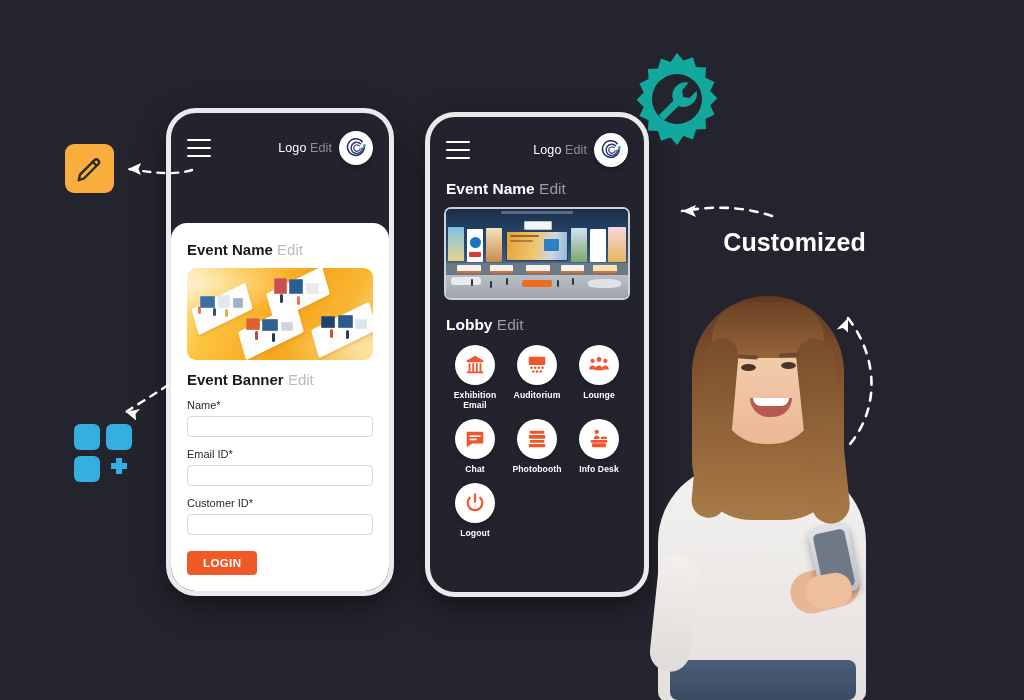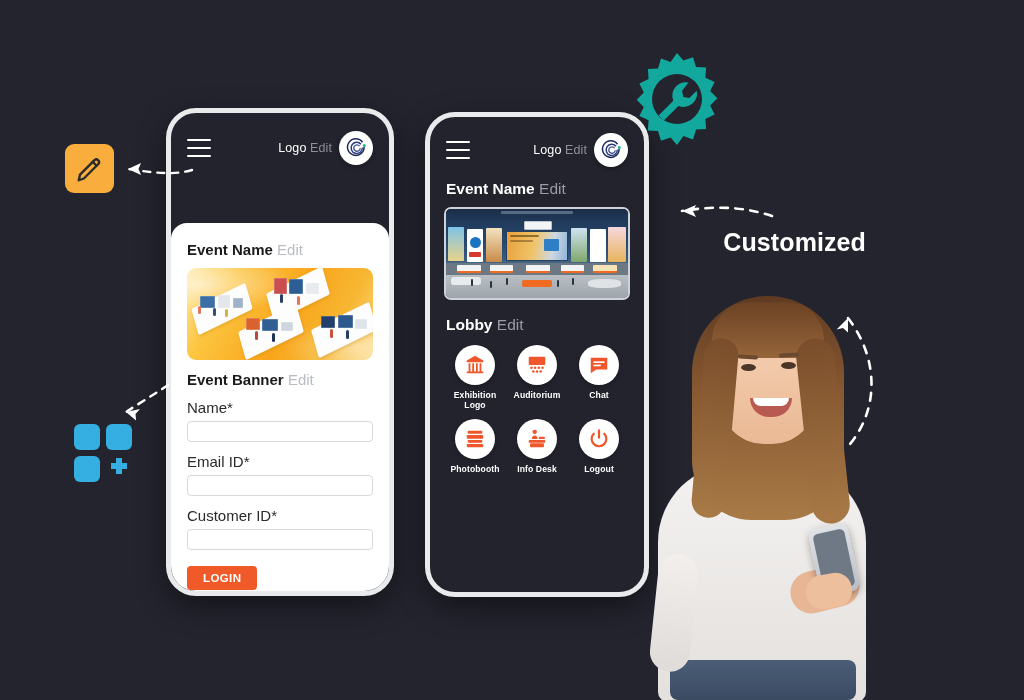--- a/index.html
+++ b/index.html
@@ -83,21 +83,21 @@
     background:#fdfdfd; transform:skewY(-26deg) skewX(14deg);
     border-radius:2px; box-shadow:0 2px 3px rgba(180,120,10,.25);
   }
   .booth .bk {
     position:absolute; background:#2b4a74; border-radius:1px;
     box-shadow:inset 0 0 0 1px rgba(255,255,255,.18);
   }
   .booth .ppl { position:absolute; border-radius:2px; }
 
   
-  .f-label { font-size:15px; color:#2a2a2a; margin:11px 0 5px; font-weight:400; }
+  .f-label { font-size:11px; color:#2a2a2a; margin:11px 0 5px; font-weight:400; }
   .f-input {
     width:100%; height:21px; border:1px solid #d8d9dd; border-radius:4px;
     background:#fff; outline:none; font-size:11px; padding:0 6px;
     font-family:"Liberation Sans", sans-serif; color:#333;
   }
   .login-btn {
     margin-top:16px; background:#ef5a28; color:#fff; border:none;
     font-weight:700; font-size:11.5px; letter-spacing:.4px;
     padding:6px 16px; border-radius:4px; cursor:pointer;
     font-family:"Liberation Sans", sans-serif;
@@ -322,39 +322,50 @@
     </div>
 
     <div class="grid">
 
       <div class="cell">
         <div class="circ">
           <svg width="22" height="22" viewBox="0 0 24 24" fill="#f0562b">
             <path d="M12 2 3 7v2h18V7zM5 10v9H3v2h18v-2h-2v-9h-2v9h-2v-9h-2v9h-2v-9H9v9H7v-9z"></path>
           </svg>
         </div>
-        <span>Exhibition Logo</span>
+        <span>Exhibition Email</span>
       </div>
 
       <div class="cell">
         <div class="circ">
           <svg width="22" height="22" viewBox="0 0 24 24" fill="#f0562b">
             <rect x="3" y="3" width="18" height="9" rx="1"></rect>
             <circle cx="6" cy="15" r="1.4"></circle>
               <circle cx="10" cy="15" r="1.4"></circle>
             <circle cx="14" cy="15" r="1.4"></circle>
               <circle cx="18" cy="15" r="1.4"></circle>
             <circle cx="8" cy="19" r="1.4"></circle>
               <circle cx="12" cy="19" r="1.4"></circle>
               <circle cx="16" cy="19" r="1.4"></circle>
           </svg>
         </div>
         <span>Auditorium</span>
       </div>
 
+      <div class="cell">
+        <div class="circ">
+          <svg width="22" height="22" viewBox="0 0 24 24" fill="#f0562b">
+            <circle cx="5" cy="7.5" r="2.3"></circle>
+              <circle cx="12" cy="6" r="2.6"></circle>
+              <circle cx="19" cy="7.5" r="2.3"></circle>
+            <path d="M1.2 17c0-2.6 1.7-4.4 3.8-4.4S8.8 14.4 8.8 17zM7.6 17.6c0-3 2-5 4.4-5s4.4 2 4.4 5zM15.2 17c0-2.6 1.7-4.4 3.8-4.4S22.8 14.4 22.8 17z"></path>
+          </svg>
+        </div>
+        <span>Lounge</span>
+      </div>
 
       <div class="cell">
         <div class="circ">
           <svg width="22" height="22" viewBox="0 0 24 24" fill="#f0562b">
             <path d="M3 4h18v13H9l-6 4z"></path>
             <rect x="6" y="8" width="12" height="1.8" fill="#fff"></rect>
             <rect x="6" y="11.6" width="8" height="1.8" fill="#fff"></rect>
           </svg>
         </div>
         <span>Chat</span>

